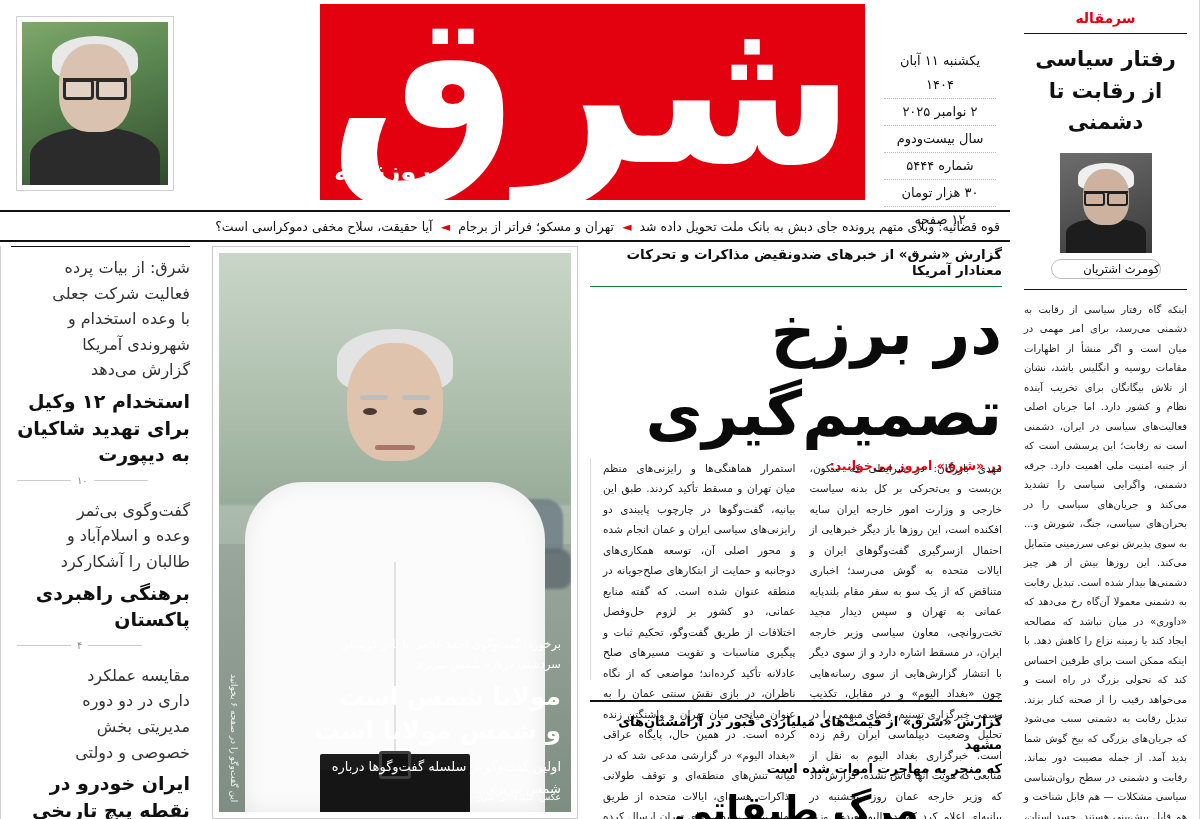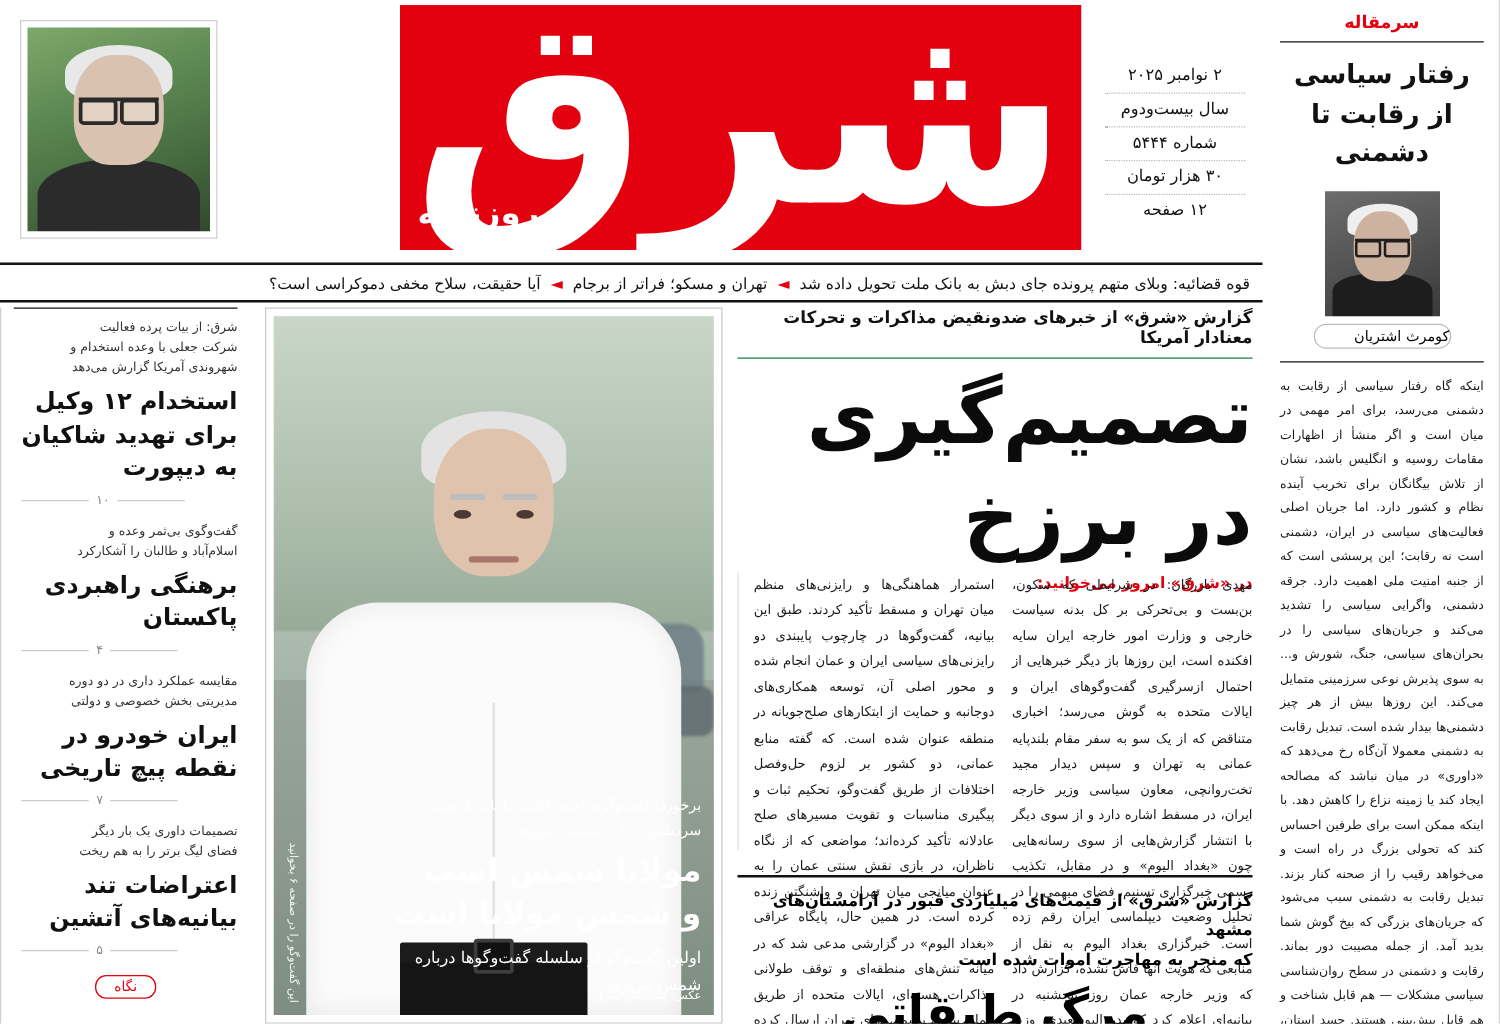--- a/index.html
+++ b/index.html
@@ -112,21 +112,21 @@
     position: absolute; top: 246px; left: 0; width: 200px; height: 573px;
     border-left: 1px solid #d0d0d0;
     padding: 0 10px; direction: rtl;
   }
   .sb-title {
     color: #e3000f; font-size: 15px; font-weight: bold; text-align: right;
     padding: 4px 2px 6px 0;
   }
   .sb-rule { border-top: 1px solid #111; margin-bottom: 8px; }
   .sb-item { margin-bottom: 12px; }
-  .sb-kicker { font-size: 10px; line-height: 1.6; color: #333; text-align: right; margin-left: 40px; }
+  .sb-kicker { font-size: 16px; line-height: 1.6; color: #333; text-align: right; margin-left: 40px; }
   .sb-head {
     font-size: 19px; font-weight: bold; line-height: 1.4; color: #111;
     text-align: right; margin-top: 5px;
   }
   .sb-num {
     text-align: left; color: #888; font-size: 10px; margin: 7px 0 6px;
   }
   .sb-num:before, .sb-num:after {
     content: ""; display: inline-block; width: 54px; border-top: 1px solid #ccc;
     vertical-align: middle; margin: 0 6px;
@@ -322,20 +322,21 @@
     </div>
 
     <div class="logo-wrap">
       <div class="logo-red">
         <div class="logo-text">شرق</div>
         <div class="logo-sub">روزنامه</div>
       </div>
     </div>
 
     <div class="datecol">
+      <div>یکشنبه ۱۱ آبان ۱۴۰۴</div>
       <div>۲ نوامبر ۲۰۲۵</div>
       <div>سال بیست‌ودوم</div>
       <div>شماره ۵۴۴۴</div>
       <div>۳۰ هزار تومان</div>
       <div>۱۲ صفحه</div>
     </div>
   </div>
 
   <div class="teaser">
     <span class="lead">در «شرق» امروز می‌خوانید:</span>
@@ -402,22 +403,22 @@
         <div class="ov-sub">اولین گفت‌وگو از سلسله گفت‌وگوها درباره شمس تبریزی</div>
       </div>
 
       <div class="feature-credit">این گفت‌وگو را در صفحه ۶ بخوانید</div>
       <div class="feature-credit2">عکس: سیده‌لالی شرق</div>
     </div>
   </div>
 
   <div class="lead">
     <div class="lead-kicker">گزارش «شرق» از خبرهای ضدونقیض مذاکرات و تحرکات معنادار آمریکا</div>
+    <div class="lead-head">در برزخ</div>
     <div class="lead-head">تصمیم‌گیری</div>
-    <div class="lead-head">در برزخ</div>
     <div class="lead-cols">
       <div class="lead-col">مهدی بازرگان: در شرایطی که سکون، بن‌بست و بی‌تحرکی بر کل بدنه سیاست خارجی و وزارت امور خارجه ایران سایه افکنده است، این روزها باز دیگر خبرهایی از احتمال از‌سر‌گیری گفت‌وگوهای ایران و ایالات متحده به گوش می‌رسد؛ اخباری متناقض که از یک سو به سفر مقام بلندپایه عمانی به تهران و سپس دیدار مجید تخت‌روانچی، معاون سیاسی وزیر خارجه ایران، در مسقط اشاره دارد و از سوی دیگر با انتشار گزارش‌هایی از سوی رسانه‌هایی چون «بغداد الیوم» و در مقابل، تکذیب رسمی خبرگزاری تسنیم، فضای مبهمی را در تحلیل وضعیت دیپلماسی ایران رقم زده است. خبرگزاری بغداد الیوم به نقل از منابعی که هویت آنها فاش نشده، گزارش داد که وزیر خارجه عمان روز پنجشنبه در بیانیه‌ای اعلام کرد که بدر البوسعیدی، وزیر خارجه این کشور، میزبان مجید تخت‌روانچی بوده است. در این دیدار، دو طرف ضمن بررسی تحولات منطقه‌ای و بین‌المللی، بر ضرورت</div>
       <div class="lead-col divider">استمرار هماهنگی‌ها و رایزنی‌های منظم میان تهران و مسقط تأکید کردند. طبق این بیانیه، گفت‌وگوها در چارچوب پایبندی دو رایزنی‌های سیاسی ایران و عمان انجام شده و محور اصلی آن، توسعه همکاری‌های دوجانبه و حمایت از ابتکارهای صلح‌جویانه در منطقه عنوان شده است. که گفته منابع عمانی، دو کشور بر لزوم حل‌وفصل اختلافات از طریق گفت‌وگو، تحکیم ثبات و پیگیری مناسبات و تقویت مسیرهای صلح عادلانه تأکید کرده‌اند؛ مواضعی که از نگاه ناظران، در بازی نقش سنتی عمان را به عنوان میانجی میان تهران و واشنگتن زنده کرده است. در همین حال، پایگاه عراقی «بغداد الیوم» در گزارشی مدعی شد که در میانه تنش‌های منطقه‌ای و توقف طولانی مذاکرات هسته‌ای، ایالات متحده از طریق عمان پیامی رسمی برای تهران ارسال کرده است.</div>
     </div>
   </div>
 
   <div class="bottom-story">
     <div class="bs-kicker">گزارش «شرق» از قیمت‌های میلیاردی قبور در آرامستان‌های مشهد</div>
     <div class="bs-kicker">که منجر به مهاجرت اموات شده است</div>
     <div class="bs-head">مرگ طبقاتی</div>

